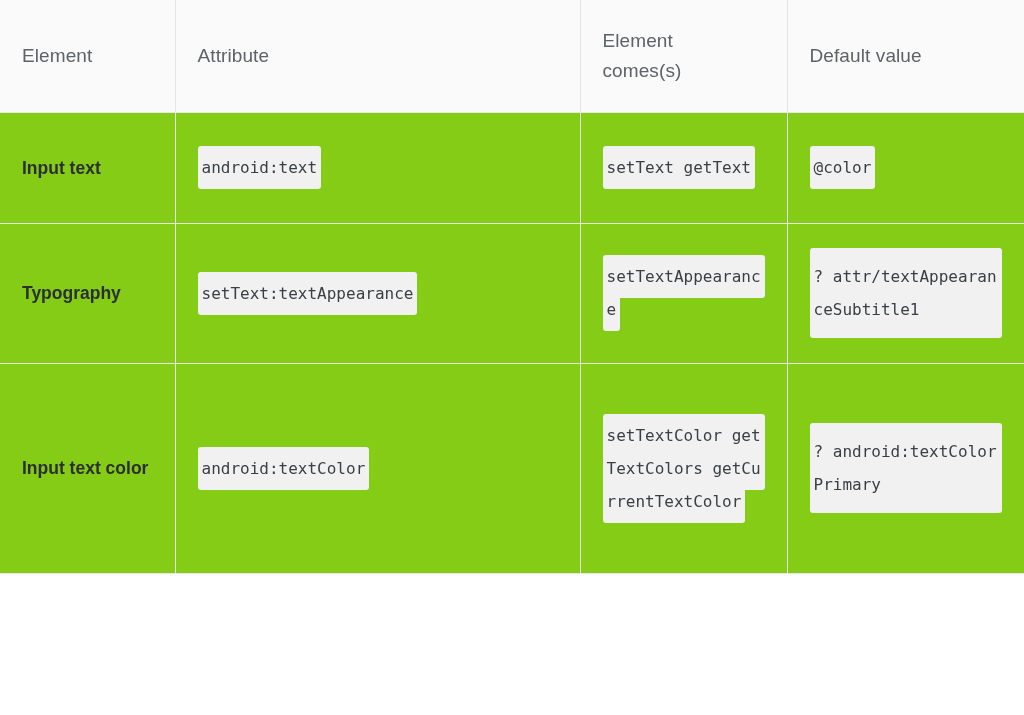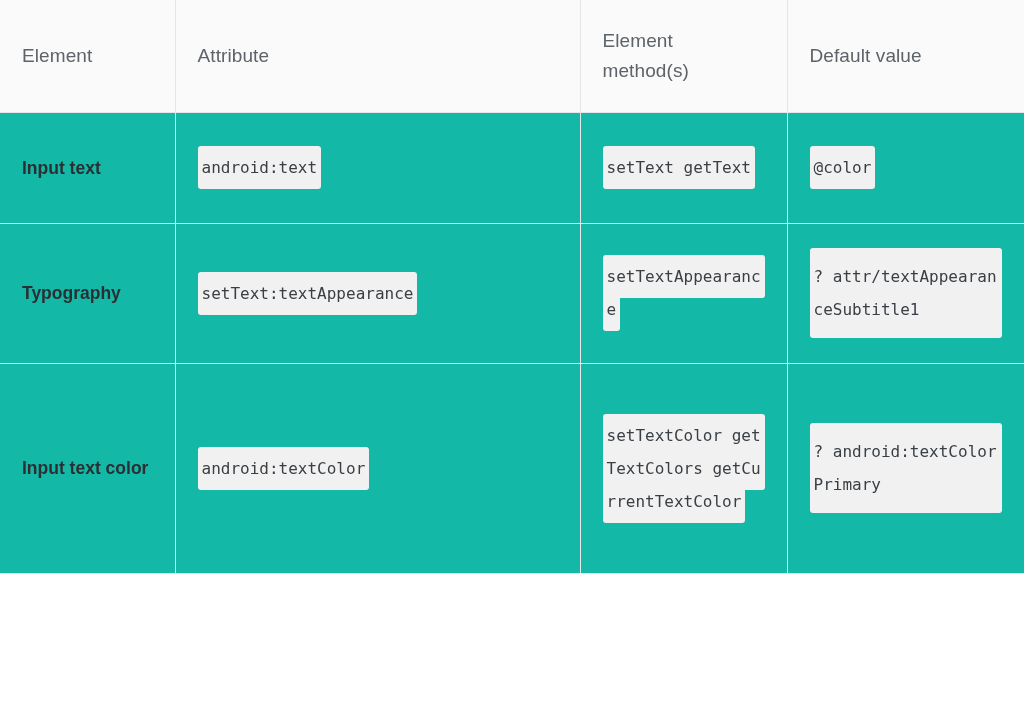--- a/index.html
+++ b/index.html
@@ -43,21 +43,21 @@
     height: 112px;
     font-weight: 400;
     font-size: 19px;
     line-height: 30px;
     color: #5d6368;
     letter-spacing: 0.1px;
   }
   thead th .hdr-line { display: block; }
 
   tbody td {
-    background: #14b8a6;
+    background: #84cc16;
     font-size: 17.5px;
     line-height: 30px;
     color: #44484c;
   }
 
   tr.row-1 td { height: 111px; }
   tr.row-2 td { height: 140px; }
   tr.row-3 td { height: 210px; }
   tr.row-4 td { height: 142px; }
 
@@ -103,21 +103,21 @@
   <thead>
     <tr>
       <th>
         <span class="hdr-line">Element</span>
       </th>
       <th>
         <span class="hdr-line">Attribute</span>
       </th>
       <th>
         <span class="hdr-line">Element</span>
-        <span class="hdr-line">method(s)</span>
+        <span class="hdr-line">comes(s)</span>
       </th>
       <th>
         <span class="hdr-line">Default value</span>
       </th>
     </tr>
   </thead>
   <tbody>
 
     <tr class="row-1">
       <td class="cell-element">Input text</td>

